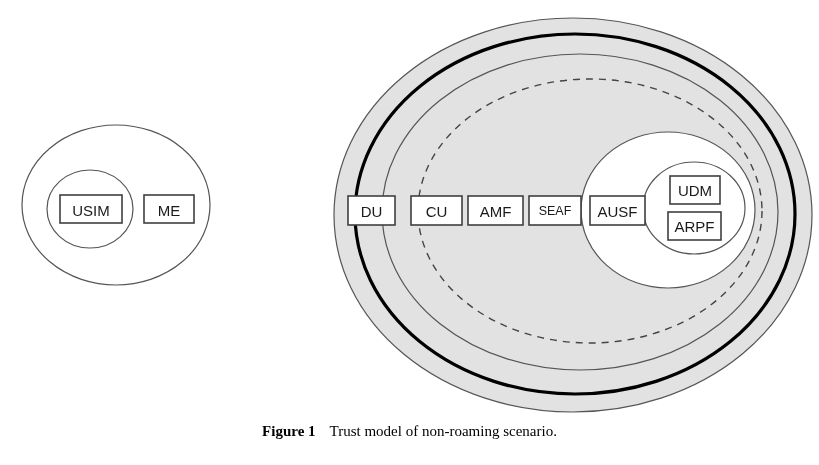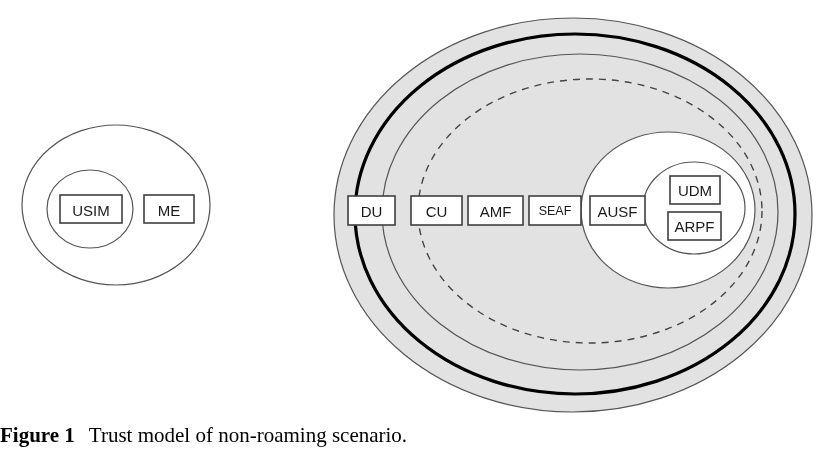--- a/index.html
+++ b/index.html
@@ -39,23 +39,23 @@
   .node-box {
     fill: #ffffff;
     stroke: #3f3f3f;
     stroke-width: 1.6;
   }
   .caption {
     position: absolute;
     left: 0;
     width: 819px;
     top: 423px;
-    text-align: left;
+    text-align: center;
     font-family: "Liberation Serif", serif;
-    font-size: 21px;
+    font-size: 15px;
     color: #000000;
     white-space: pre;
   }
   .caption b {
     font-weight: bold;
   }
   .caption .cap-gap {
     display: inline-block;
     width: 14px;
   }

